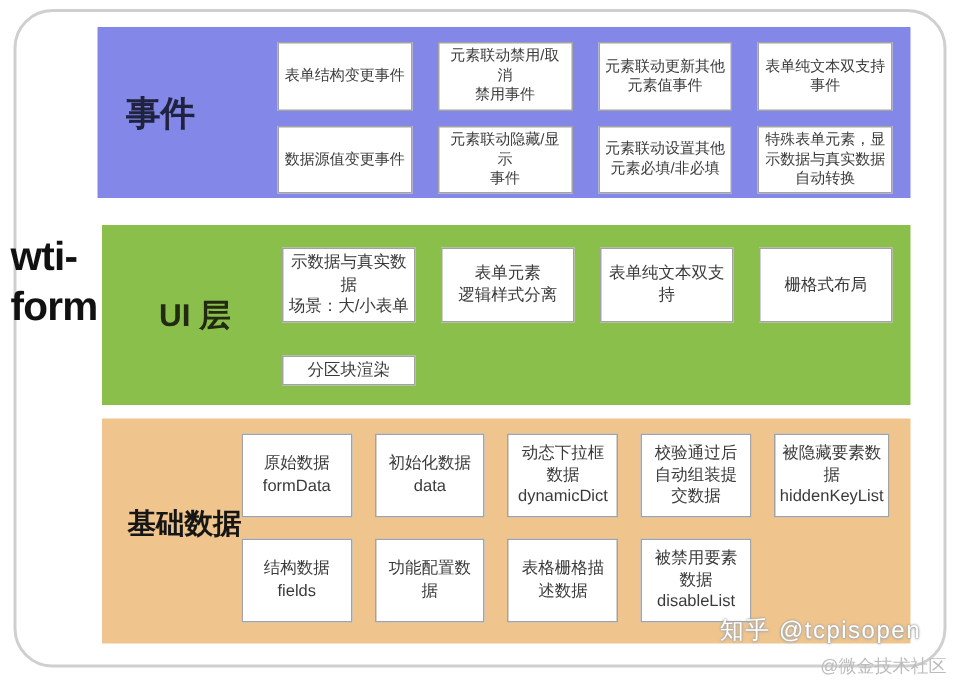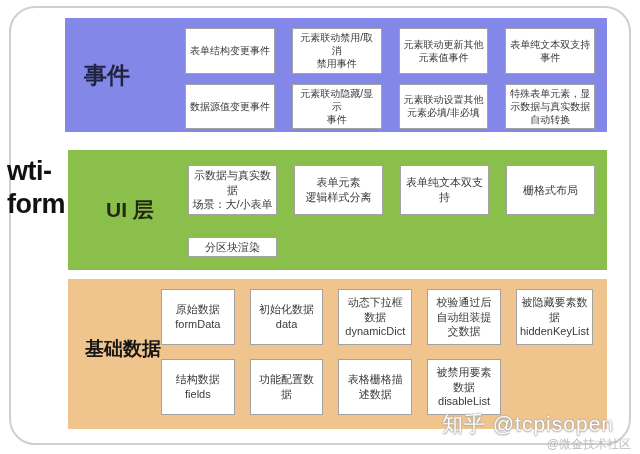--- a/index.html
+++ b/index.html
@@ -112,21 +112,21 @@
     grid-template-columns: repeat(5, 1fr);
     grid-template-rows: 1fr 1fr;
     gap: 14px 15px;
   }
   .section-base .box { font-size: 11px; }
 
   
   .wm-main {
     position: absolute;
     right: 26px; top: 410px;
-    font-size: 21px;
+    font-size: 16px;
     font-weight: 500;
     color: #ffffff;
     text-shadow: 0 0 2px #9a9a9a, 0 0 1px #aaaaaa, 0 1px 2px #b5b5b5;
     z-index: 3;
     letter-spacing: 1px;
   }
   .wm-sub {
     position: absolute;
     right: 9px; top: 436px;
     font-size: 12px;

